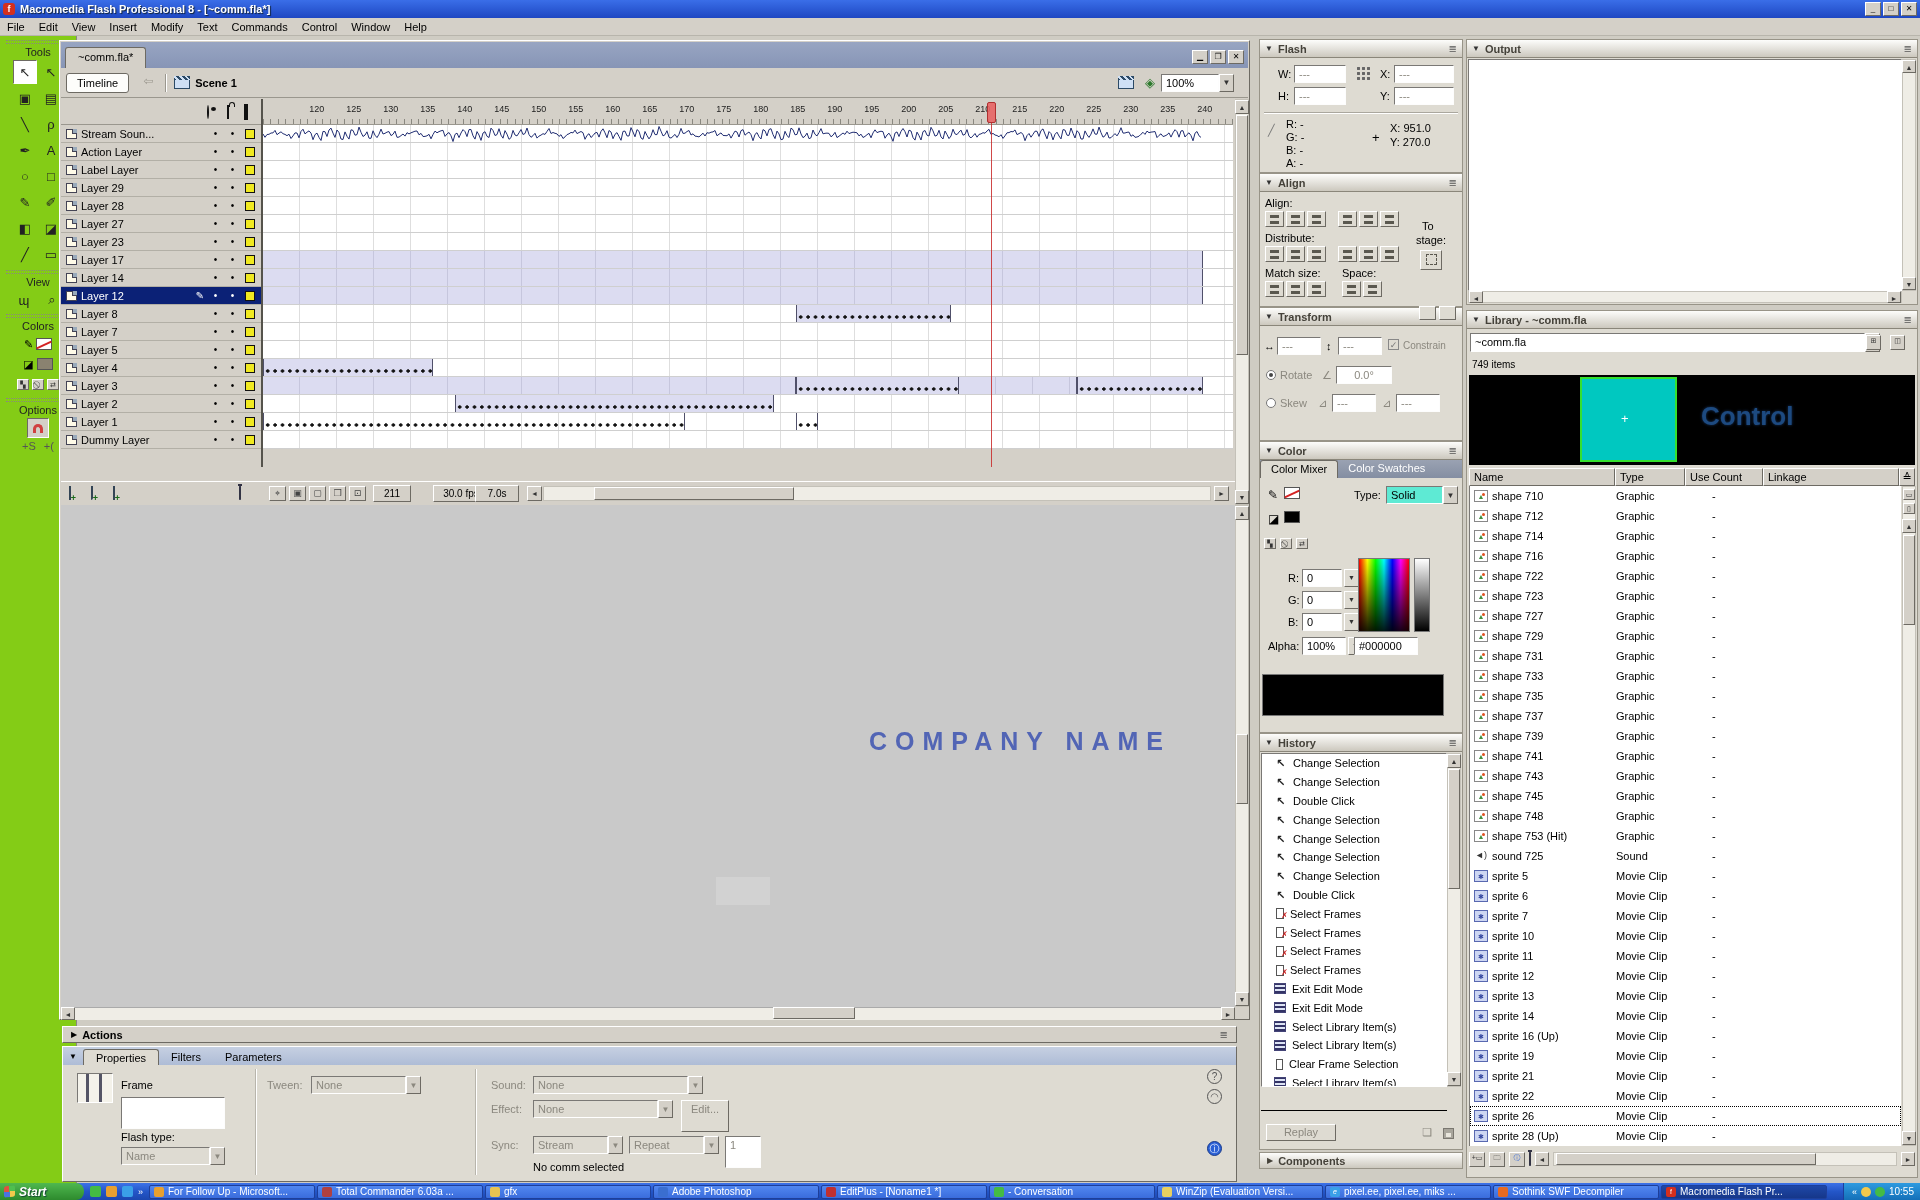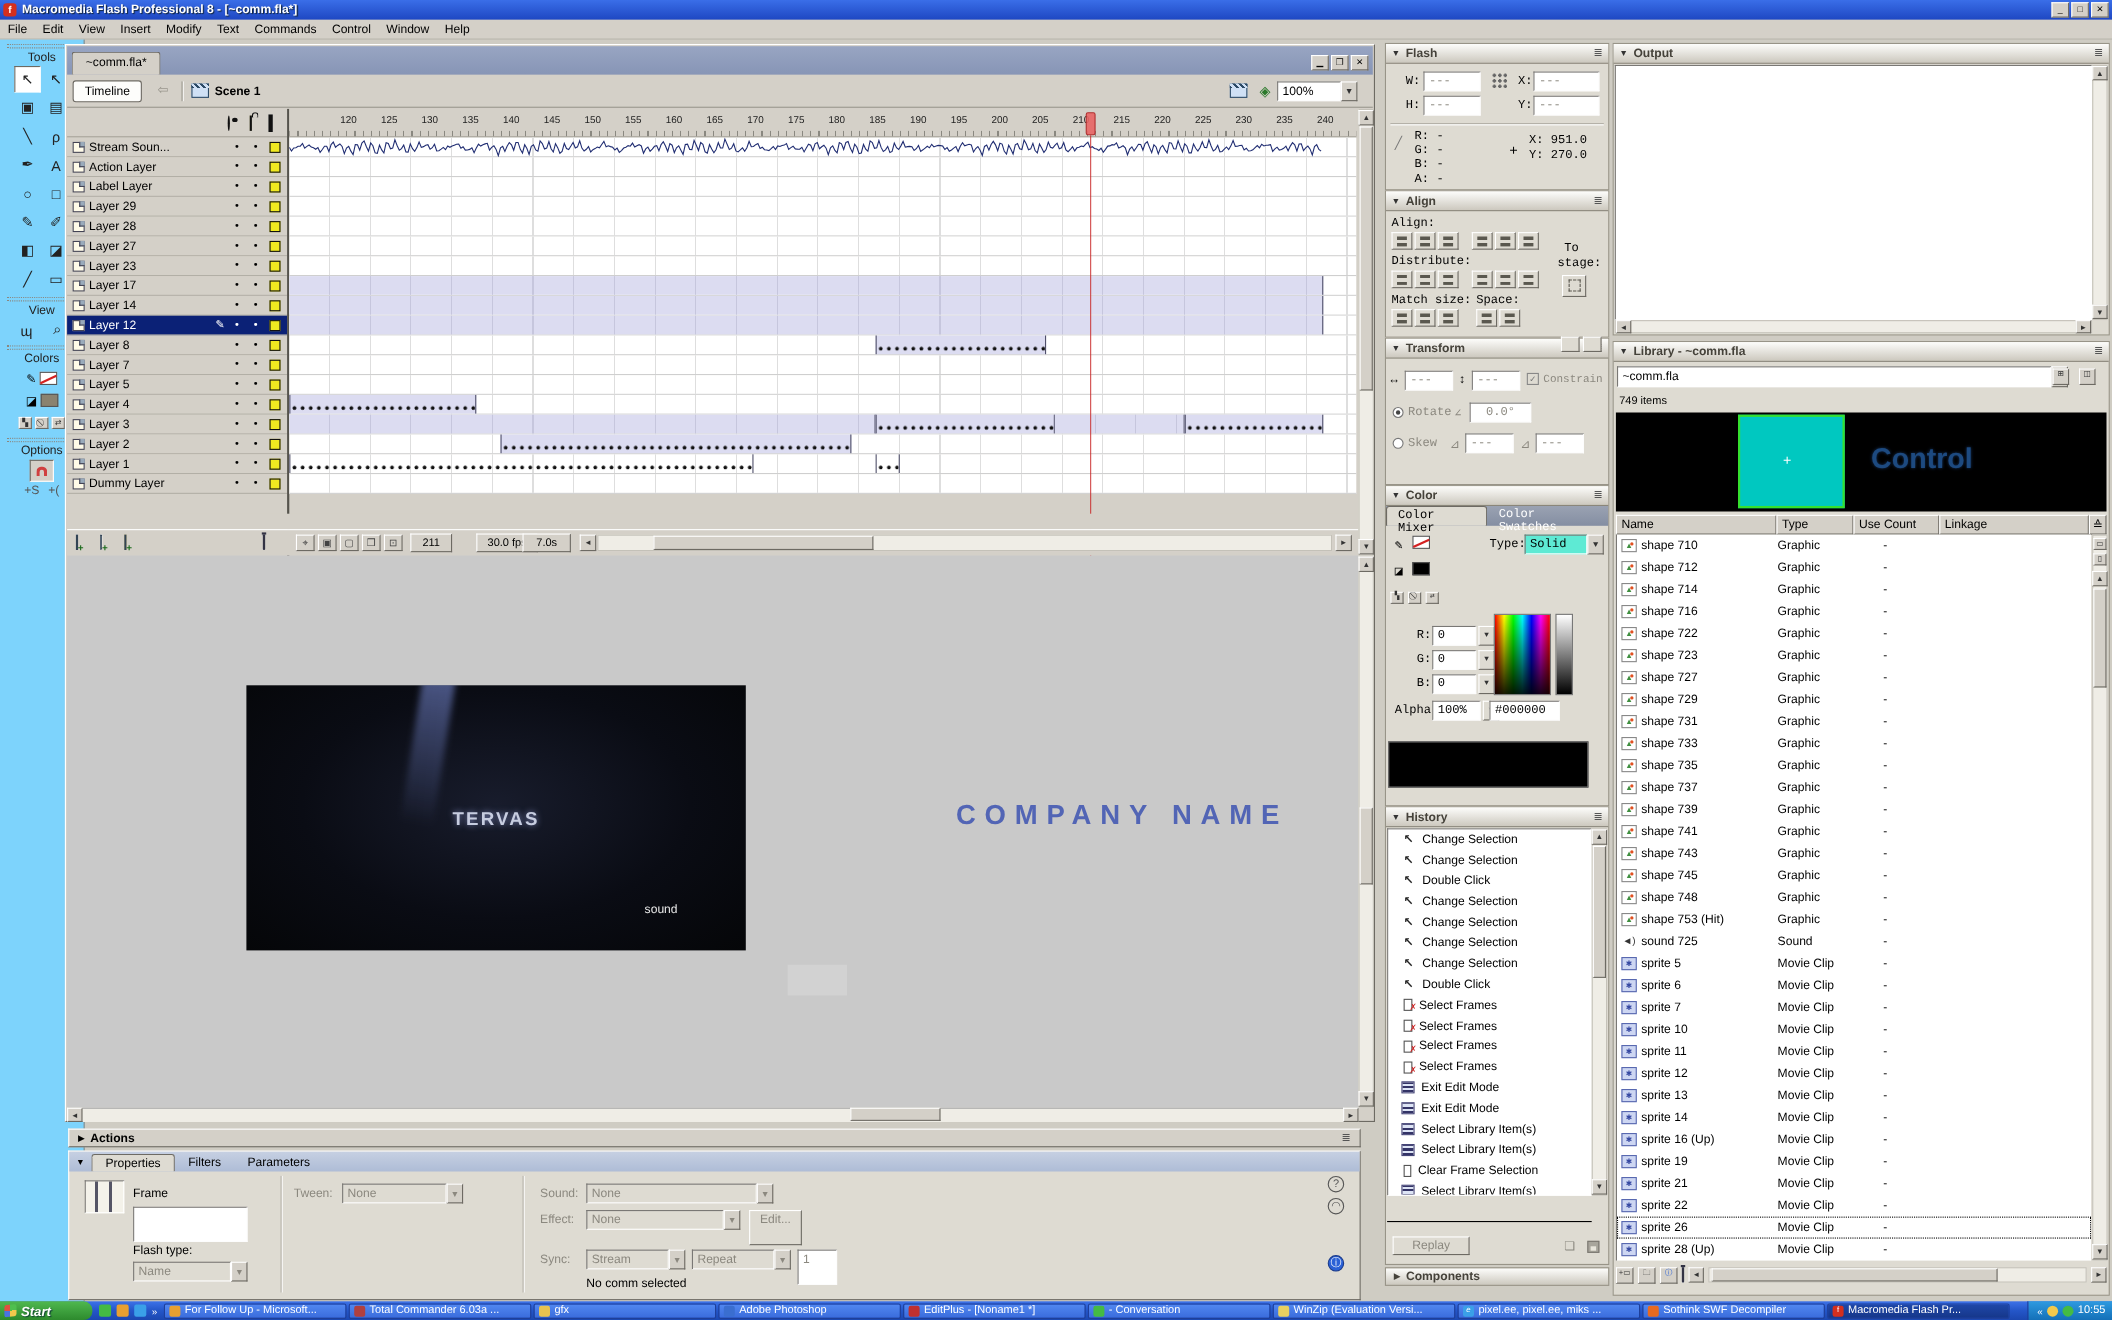--- a/index.html
+++ b/index.html
@@ -24,21 +24,21 @@
   .wbtn { width:16px; height:14px; background:#d4d0c8; border:1px solid; border-color:#fff #6d6a63 #6d6a63 #fff;
     font-size:8px; line-height:12px; text-align:center; color:#000; }
   .wbtn.close { background:#d4d0c8; }
 
   
   #menubar { position:absolute; left:0; top:18px; width:1920px; height:18px; background:#d4d0c8;
     display:flex; align-items:center; gap:0; border-bottom:1px solid #b8b5ac; }
   .mitem { padding:2px 7px; }
 
   
-  #toolbox { position:absolute; left:0; top:36px; width:77px; height:1147px; background:#7dd3fc;
+  #toolbox { position:absolute; left:0; top:36px; width:77px; height:1147px; background:#84cc16;
     border-right:1px solid #8a8880; }
   .grip-h { height:4px; margin:4px 6px 2px 6px; border-top:1px dotted #8a8880; border-bottom:1px dotted #8a8880; }
   .sect-label { text-align:center; font-size:11px; color:#222; margin:2px 0; }
   #toolgrid { display:grid; grid-template-columns:24px 24px; justify-content:center; gap:2px; margin-top:2px; }
   .tool { width:24px; height:24px; display:flex; align-items:center; justify-content:center; font-size:13px; color:#222; }
   .tool.sel { background:#fff; border:1px solid; border-color:#6d6a63 #fff #fff #6d6a63; }
   #viewgrid,#optmods { display:flex; justify-content:center; gap:8px; }
   .colors-row { display:flex; align-items:center; justify-content:center; gap:3px; height:20px; }
   .sw { width:16px; height:12px; border:1px solid #555; background:#fff; position:relative; }
   .sw.none:after { content:''; position:absolute; left:-1px; right:-1px; top:5px; border-top:2px solid #d42222; transform:rotate(-25deg); }
@@ -180,21 +180,21 @@
   .circ { position:absolute; width:15px; height:15px; border:1px solid #555; border-radius:50%;
     font-size:10px; line-height:13px; text-align:center; color:#555; background:#dedbd2; }
   .circ.blue { background:#2b61d6; color:#fff; border-color:#1a3a8a; }
 
   
   .panel { position:absolute; background:#dedbd2; border:1px solid #989488; }
   .phead { height:18px; display:flex; align-items:center; background:linear-gradient(180deg,#fdfdfb,#ccc8be);
     border-bottom:1px solid #8a867a; font-weight:bold; font-size:11px; color:#45423a; }
   .ph-arr { font-size:8px; margin:0 5px; color:#333; }
   .ph-menu { margin-left:auto; margin-right:5px; font-size:10px; color:#555; font-weight:normal; }
-  .pbody { position:relative;font-family:Liberation Mono, monospace; }
+  .pbody { position:relative; }
 
   
   .ifield { position:absolute; width:52px; height:18px; font-size:11px; color:#8b887f; padding:2px 4px; }
   #reg-grid { position:absolute; width:14px; height:14px;
     background-image:radial-gradient(circle 1.5px,#666 1.4px,transparent 1.6px); background-size:5px 5px; }
   .groove { position:absolute; left:4px; right:4px; height:2px; border-top:1px solid #aaa79e; border-bottom:1px solid #fff; }
 
   
   .ab { position:absolute; width:19px; height:16px; background:#dedbd2; border:1px solid; border-color:#fff #6d6a63 #6d6a63 #fff; }
   .ab:after { content:''; display:block; width:9px; height:9px; margin:3px auto;
@@ -686,25 +686,20 @@
       </span>
       <span class="sbtn" style="right:6px;top:4px">►</span>
     </div>
     <div class="vscroll" style="left:1175px;top:58px;height:406px">
       <span class="sbtn" style="left:-1px;top:0;width:14px;height:14px">▲</span>
       <span class="sthumb" style="left:0;top:15px;width:12px;height:240px"></span>
       <span class="sbtn" style="left:-1px;bottom:0;width:14px;height:14px">▼</span>
     </div>
 
     <div id="stage">
-      <div id="movie">
-        <div id="beam"></div>
-        <div id="logo">TERVAS</div>
-        <div id="soundlbl">sound</div>
-      </div>
       <div id="companyname">COMPANY NAME</div>
       <div id="ghost"></div>
     </div>
     <div class="vscroll" style="left:1175px;top:464px;height:502px">
       <span class="sbtn" style="left:-1px;top:0;width:14px;height:14px">▲</span>
       <span class="sthumb" style="left:0;top:228px;width:12px;height:70px"></span>
       <span class="sbtn" style="left:-1px;bottom:0;width:14px;height:14px">▼</span>
     </div>
     <div id="stage-hscroll">
       <span class="sbtn" style="left:0;top:-1px;width:14px;height:13px">◄</span>

